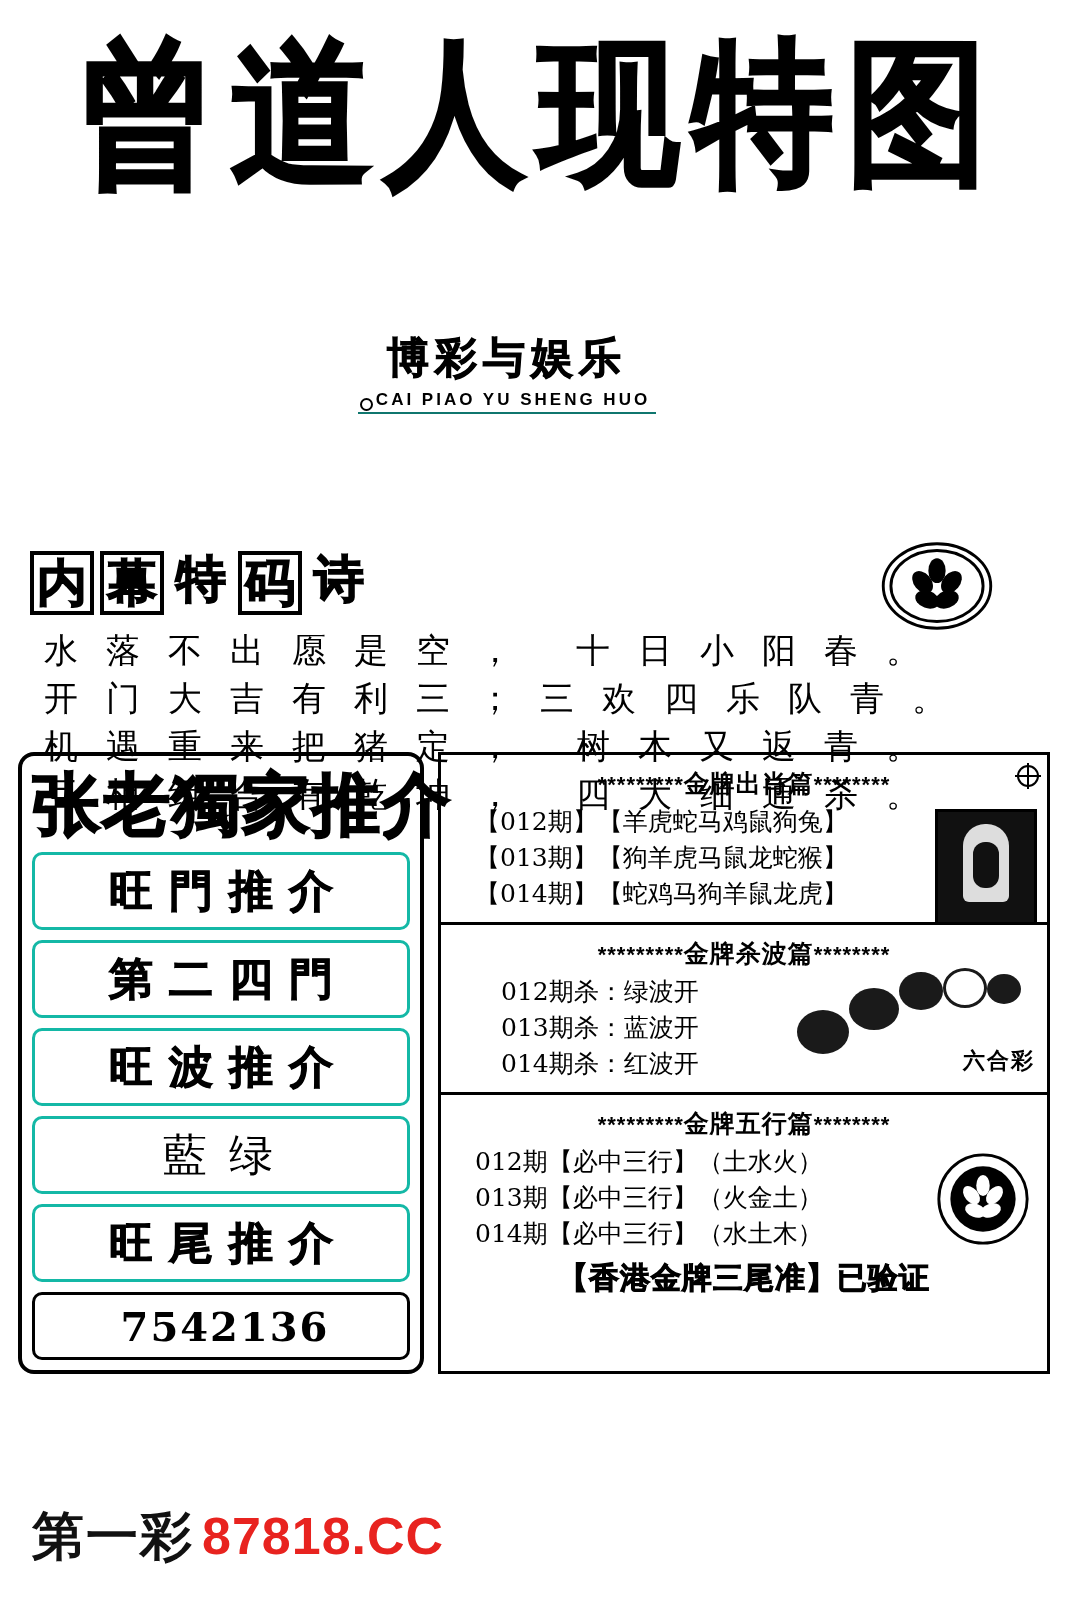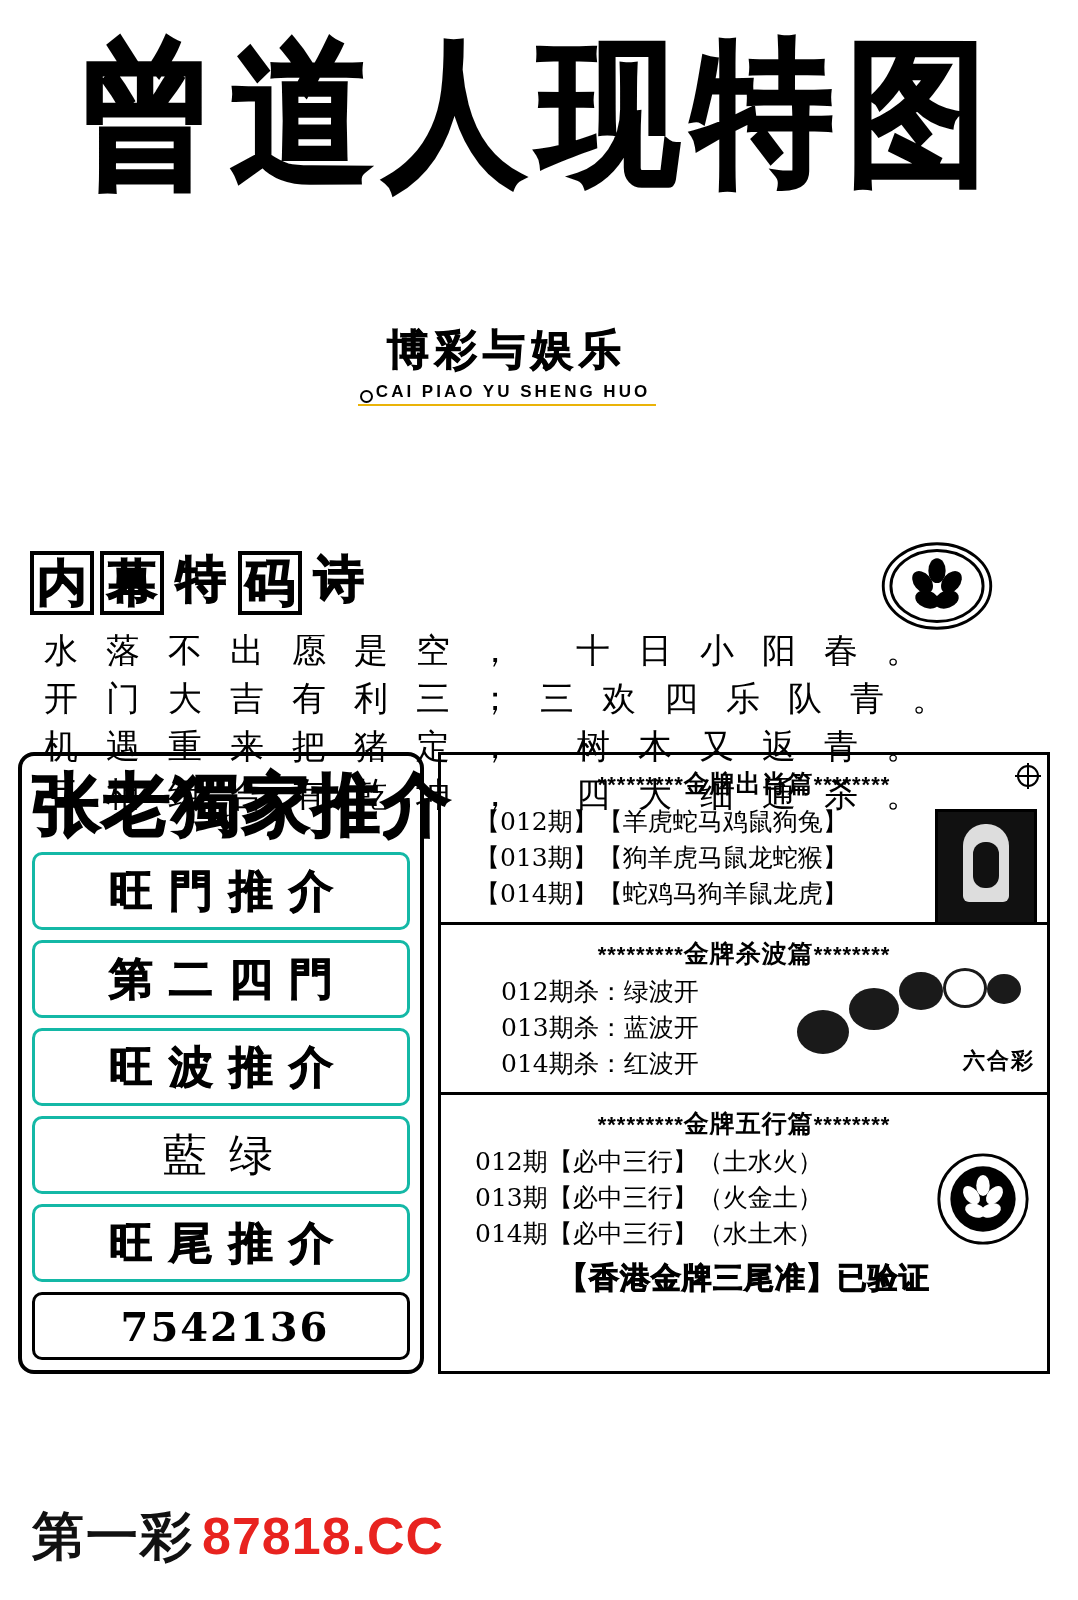--- a/index.html
+++ b/index.html
@@ -31,39 +31,39 @@
     line-height: 1.0;
     letter-spacing: 14px;
     -webkit-text-stroke: 3px #000;
     transform: scaleY(1.12);
     transform-origin: center top;
     white-space: nowrap;
   }
 
   #subtitle-block {
     position: absolute;
-    top: 322px;
+    top: 330px;
     left: 0;
     width: 1014px;
     text-align: center;
   }
   #subtitle-cn {
     font-family: "DejaVu Serif", serif;
     font-weight: bold;
     font-size: 42px;
     letter-spacing: 6px;
     -webkit-text-stroke: 1px #000;
   }
   #subtitle-en {
     margin-top: 4px;
     font-family: "Liberation Sans", sans-serif;
     font-weight: bold;
     font-size: 17px;
     letter-spacing: 3px;
-    border-bottom: 2px solid #eab308;
+    border-bottom: 2px solid #0f766e;
     display: inline-block;
     padding: 0 6px 2px 18px;
     position: relative;
   }
   #subtitle-en::before {
     content: "";
     position: absolute;
     left: 2px;
     top: 8px;
     width: 9px;

